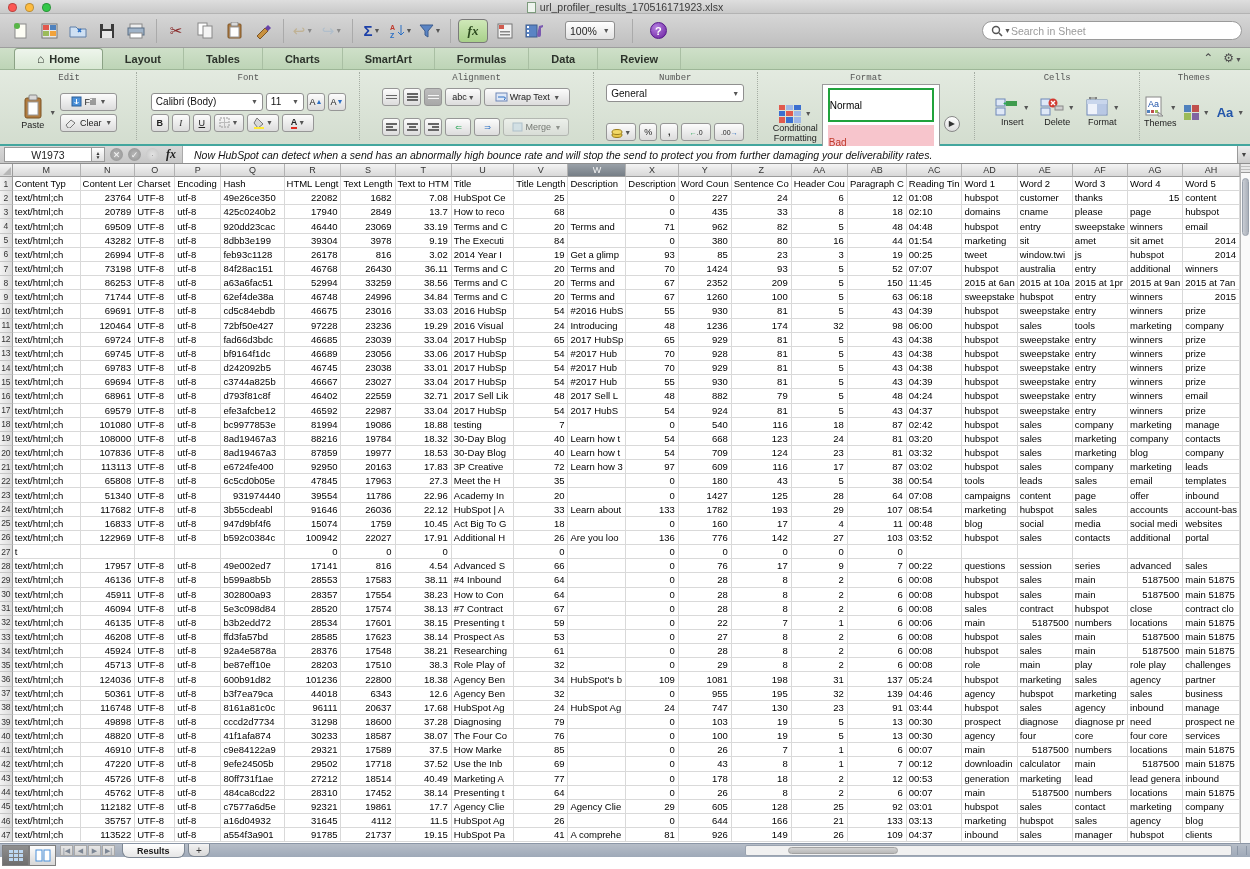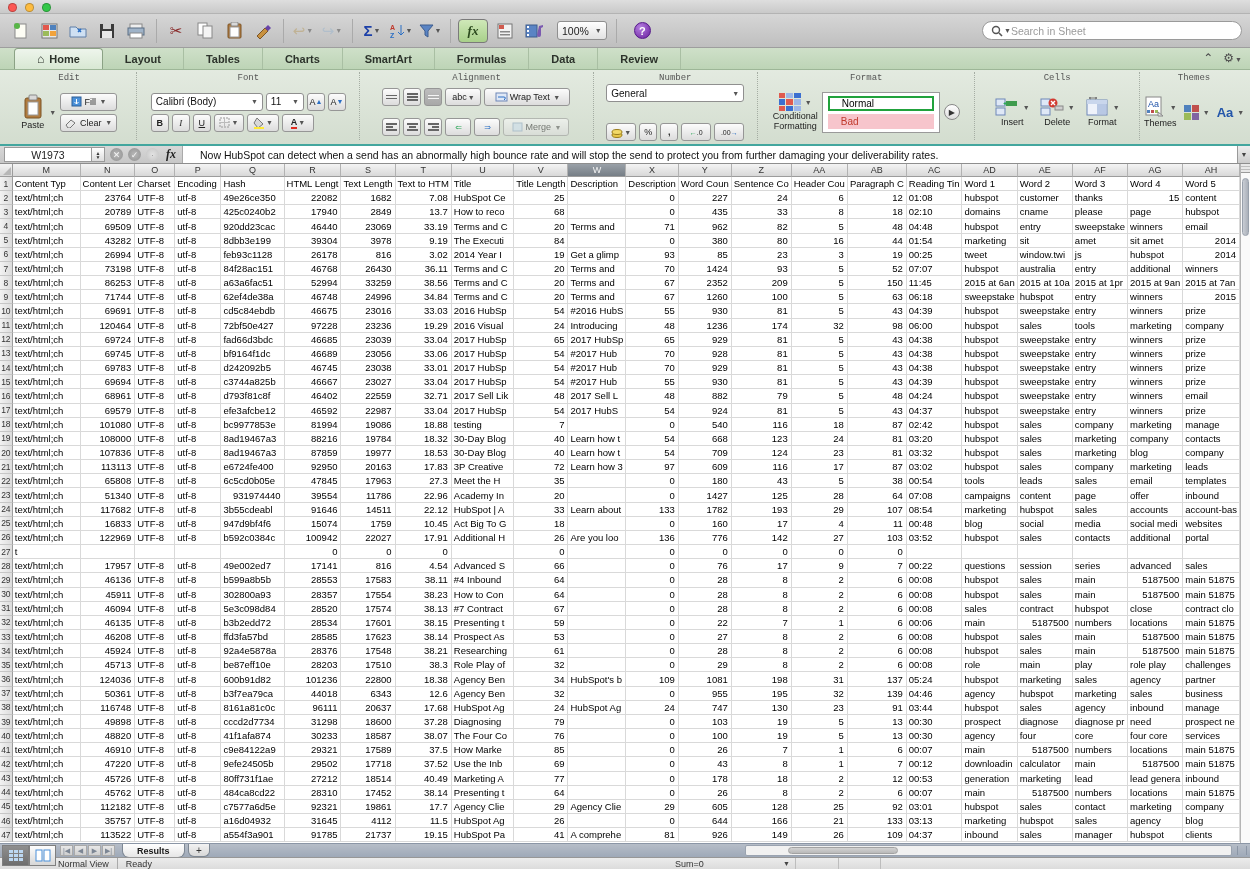--- a/index.html
+++ b/index.html
@@ -25,21 +25,21 @@
   .tbi svg { display:block; }
   .tb-sep { width:1px; height:24px; background:#aaa; margin:0 7px 0 3px; }
   .drop { font-size:7px; color:#555; margin-left:1px; }
   .tbi.disabled { opacity:.55; }
   .tbi.fx-active { border:1px solid #7a7a7a; border-radius:4px;
     background:linear-gradient(#cfe8b8,#a8d08a); width:30px; }
   .fx-label { font-style:italic; font-weight:bold; font-size:13px; color:#2c4a1e;
     font-family:"Liberation Serif", serif; }
   .zoom-box { display:flex; align-items:center; background:linear-gradient(#fff,#e2e2e2);
     border:1px solid #8f8f8f; border-radius:3px; height:19px; padding:0 4px;
-    font-size:10.5px; color:#222; margin:0 6px; }
+    font-size:10.5px; color:#222; margin:0 14px; }
   .zoom-box .drop { margin-left:6px; }
   .help-btn { width:17px; height:17px; border-radius:50%;
     background:radial-gradient(circle at 35% 30%, #b57fe0, #6a1f9e);
     color:#fff; font-size:11px; font-weight:bold; display:flex; align-items:center;
     justify-content:center; border:1px solid #55188a; margin-left:10px; }
   .spacer { flex:1; }
   .searchbox { display:flex; align-items:center; width:260px; height:19px;
     background:#fff; border:1px solid #9a9a9a; border-radius:10px; padding:0 8px; }
   .searchbox .ph { color:#9b9b9b; font-size:10.5px; }
 
@@ -71,21 +71,21 @@
     background:#fff; border:1px solid #8f8f8f; border-radius:3px; height:18px;
     padding:0 4px; font-size:10px; color:#111; }
   .mini { width:18px; }
   .bld{font-weight:bold}.ita{font-style:italic;font-family:"Liberation Serif",serif}.und{text-decoration:underline}
   .alines span{display:block;height:1.5px;background:#666;margin:1.3px 0;}
   .cf-icon { width:22px; height:18px; display:grid; grid-template-columns:1fr 1fr 1fr;
     grid-template-rows:1fr 1fr 1fr; gap:1px; }
   .cf-icon i { background:#9db7e8; } .cf-icon i.r{background:#e05a4e} .cf-icon i.b{background:#3b6fd0}
   .stylesbox { background:#fff; border:1px solid #9a9a9a; display:flex; flex-direction:column;
     gap:3px; padding:3px 5px; width:118px; }
-  .stylebtn { height:15px; display:flex; align-items:center; padding:0 12px; font-size:10px; }
+  .stylebtn { height:34px; display:flex; align-items:center; padding:0 0; font-size:10px; }
   .style-normal { border:2px solid #21a23c; color:#000; background:#fff; }
   .style-bad { background:#f7c5cc; color:#c0392b; border:1px solid #f7c5cc; }
   .playbtn { width:16px; height:16px; border-radius:50%; border:1px solid #888;
     background:linear-gradient(#fff,#ddd); display:flex; align-items:center; justify-content:center;
     font-size:8px; color:#333; }
   .themes-aa { font-size:13px; color:#2255aa; font-weight:bold; }
   .colorgrid { display:grid; grid-template-columns:7px 7px; grid-template-rows:7px 7px; gap:1px; }
   .colorgrid i:nth-child(1){background:#4f81bd}.colorgrid i:nth-child(2){background:#c0504d}
   .colorgrid i:nth-child(3){background:#9bbb59}.colorgrid i:nth-child(4){background:#8064a2}
 
@@ -95,21 +95,21 @@
   .namebox { width:88px; height:15px; background:#fff; border:1px solid #9a9a9a;
     margin-left:4px; display:flex; align-items:center; justify-content:center; color:#222; }
   .stepper { width:13px; height:15px; border:1px solid #9a9a9a; border-left:none; background:linear-gradient(#fff,#ddd);
     display:flex; flex-direction:column; align-items:center; justify-content:center; font-size:5px; color:#333; line-height:4px;}
   .fb-circ { width:13px; height:13px; border-radius:50%; background:radial-gradient(#b9b9b9,#8f8f8f);
     color:#f4f4f4; font-size:9px; display:flex; align-items:center; justify-content:center; margin-left:5px; }
   .fb-circ.pale { background:radial-gradient(#e3e3e3,#c2c2c2); color:#9a9a9a;}
   .fb-fx { font-style:italic; font-family:"Liberation Serif",serif; font-weight:bold;
     font-size:12px; color:#222; margin:0 6px 0 7px; }
   .fb-text { flex:1; height:100%; background:#fff; border-left:1px solid #aaa;
-    display:flex; align-items:center; padding-left:17px; color:#111; white-space:nowrap; overflow:hidden; }
+    display:flex; align-items:center; padding-left:11px; color:#111; white-space:nowrap; overflow:hidden;font-style:italic; }
   .fb-drop { width:13px; height:100%; background:linear-gradient(#eee,#ccc);
     border-left:1px solid #999; display:flex; align-items:center; justify-content:center; font-size:7px; color:#444;}
 
   
   .sheetarea { position:relative; height:679px; overflow:hidden; background:#fff; }
   .gridwrap { position:absolute; left:0; top:0; width:1240px; height:679px; overflow:hidden; }
   table.grid { border-collapse:separate; border-spacing:0; table-layout:fixed; }
   .grid td, .grid th { overflow:hidden; white-space:nowrap; }
   .grid tr { height:14.17px; }
   .grid tr.letters { height:13px; }
@@ -169,20 +169,23 @@
 </head>
 <body>
 
 <div class="window">
 
   <div class="titlebar">
     <div class="lights">
       <span class="light red"></span>
       <span class="light yellow"></span>
       <span class="light green"></span>
+    </div>
+    <div class="title-center">
+      <span class="doc-glyph"></span><span>url_profiler_results_170516171923.xlsx</span>
     </div>
   </div>
 
   <div class="toolbar">
     <span class="tbi">
         <svg width="15" height="18">
           <rect x="2" y="2" width="11" height="14" fill="#fdfdf4" stroke="#8a8a8a"></rect>
           <circle cx="4" cy="4" r="3" fill="#58b547"></circle>
         </svg>
       </span>
@@ -1241,21 +1244,21 @@
               <td class="c">inbound</td>
             </tr>
             <tr>
               <td class="rn">24</td>
               <td class="c">text/html;ch</td>
               <td class="c num">117682</td>
               <td class="c">UTF-8</td>
               <td class="c">utf-8</td>
               <td class="c">3b55cdeabl</td>
               <td class="c num">91646</td>
-              <td class="c num">14511</td>
+              <td class="c num">26036</td>
               <td class="c num">22.12</td>
               <td class="c">HubSpot | A</td>
               <td class="c num">33</td>
               <td class="c">Learn about</td>
               <td class="c num">133</td>
               <td class="c num">1782</td>
               <td class="c num">193</td>
               <td class="c num">29</td>
               <td class="c num">107</td>
               <td class="c">08:54</td>
@@ -1856,33 +1859,20 @@
         <span>◀</span>
         <span>▶</span>
         <span>▶|</span>
       </div>
       <div class="sheettab">Results</div>
       <div class="addtab">+</div>
       <div class="hscroll">
         <div class="hthumb"></div>
       </div>
       <div class="hgrip"></div>
-    </div>
-    <div class="statusrow">
-      <span style="width:58px"></span>
-      <span>Normal View</span>
-      <span class="st-sep"></span>
-      <span>Ready</span>
-      <span class="sumbox">
-          <span>Sum=0</span>
-          <span class="sum-drop">▼</span>
-        </span>
-      <span class="st-seg" style="left:795px"></span>
-      <span class="st-seg" style="left:838px"></span>
-      <span class="st-seg" style="left:880px"></span>
     </div>
     <div class="viewbtns">
       <span class="viewbtn active">
           <span class="vb-grid">
             <i></i>
             <i></i>
             <i></i>
             <i></i>
             <i></i>
             <i></i>

